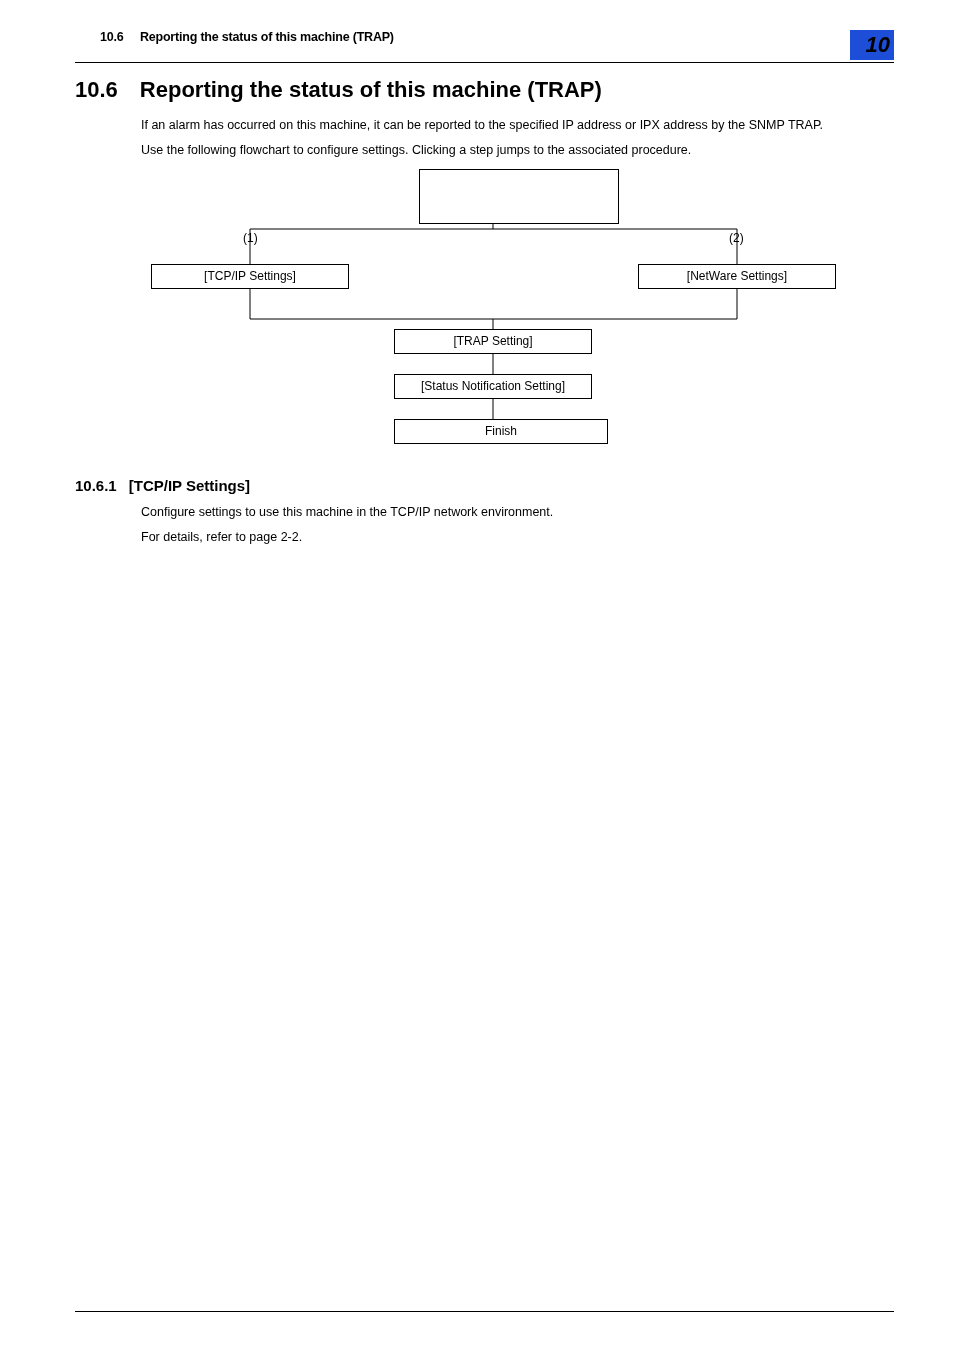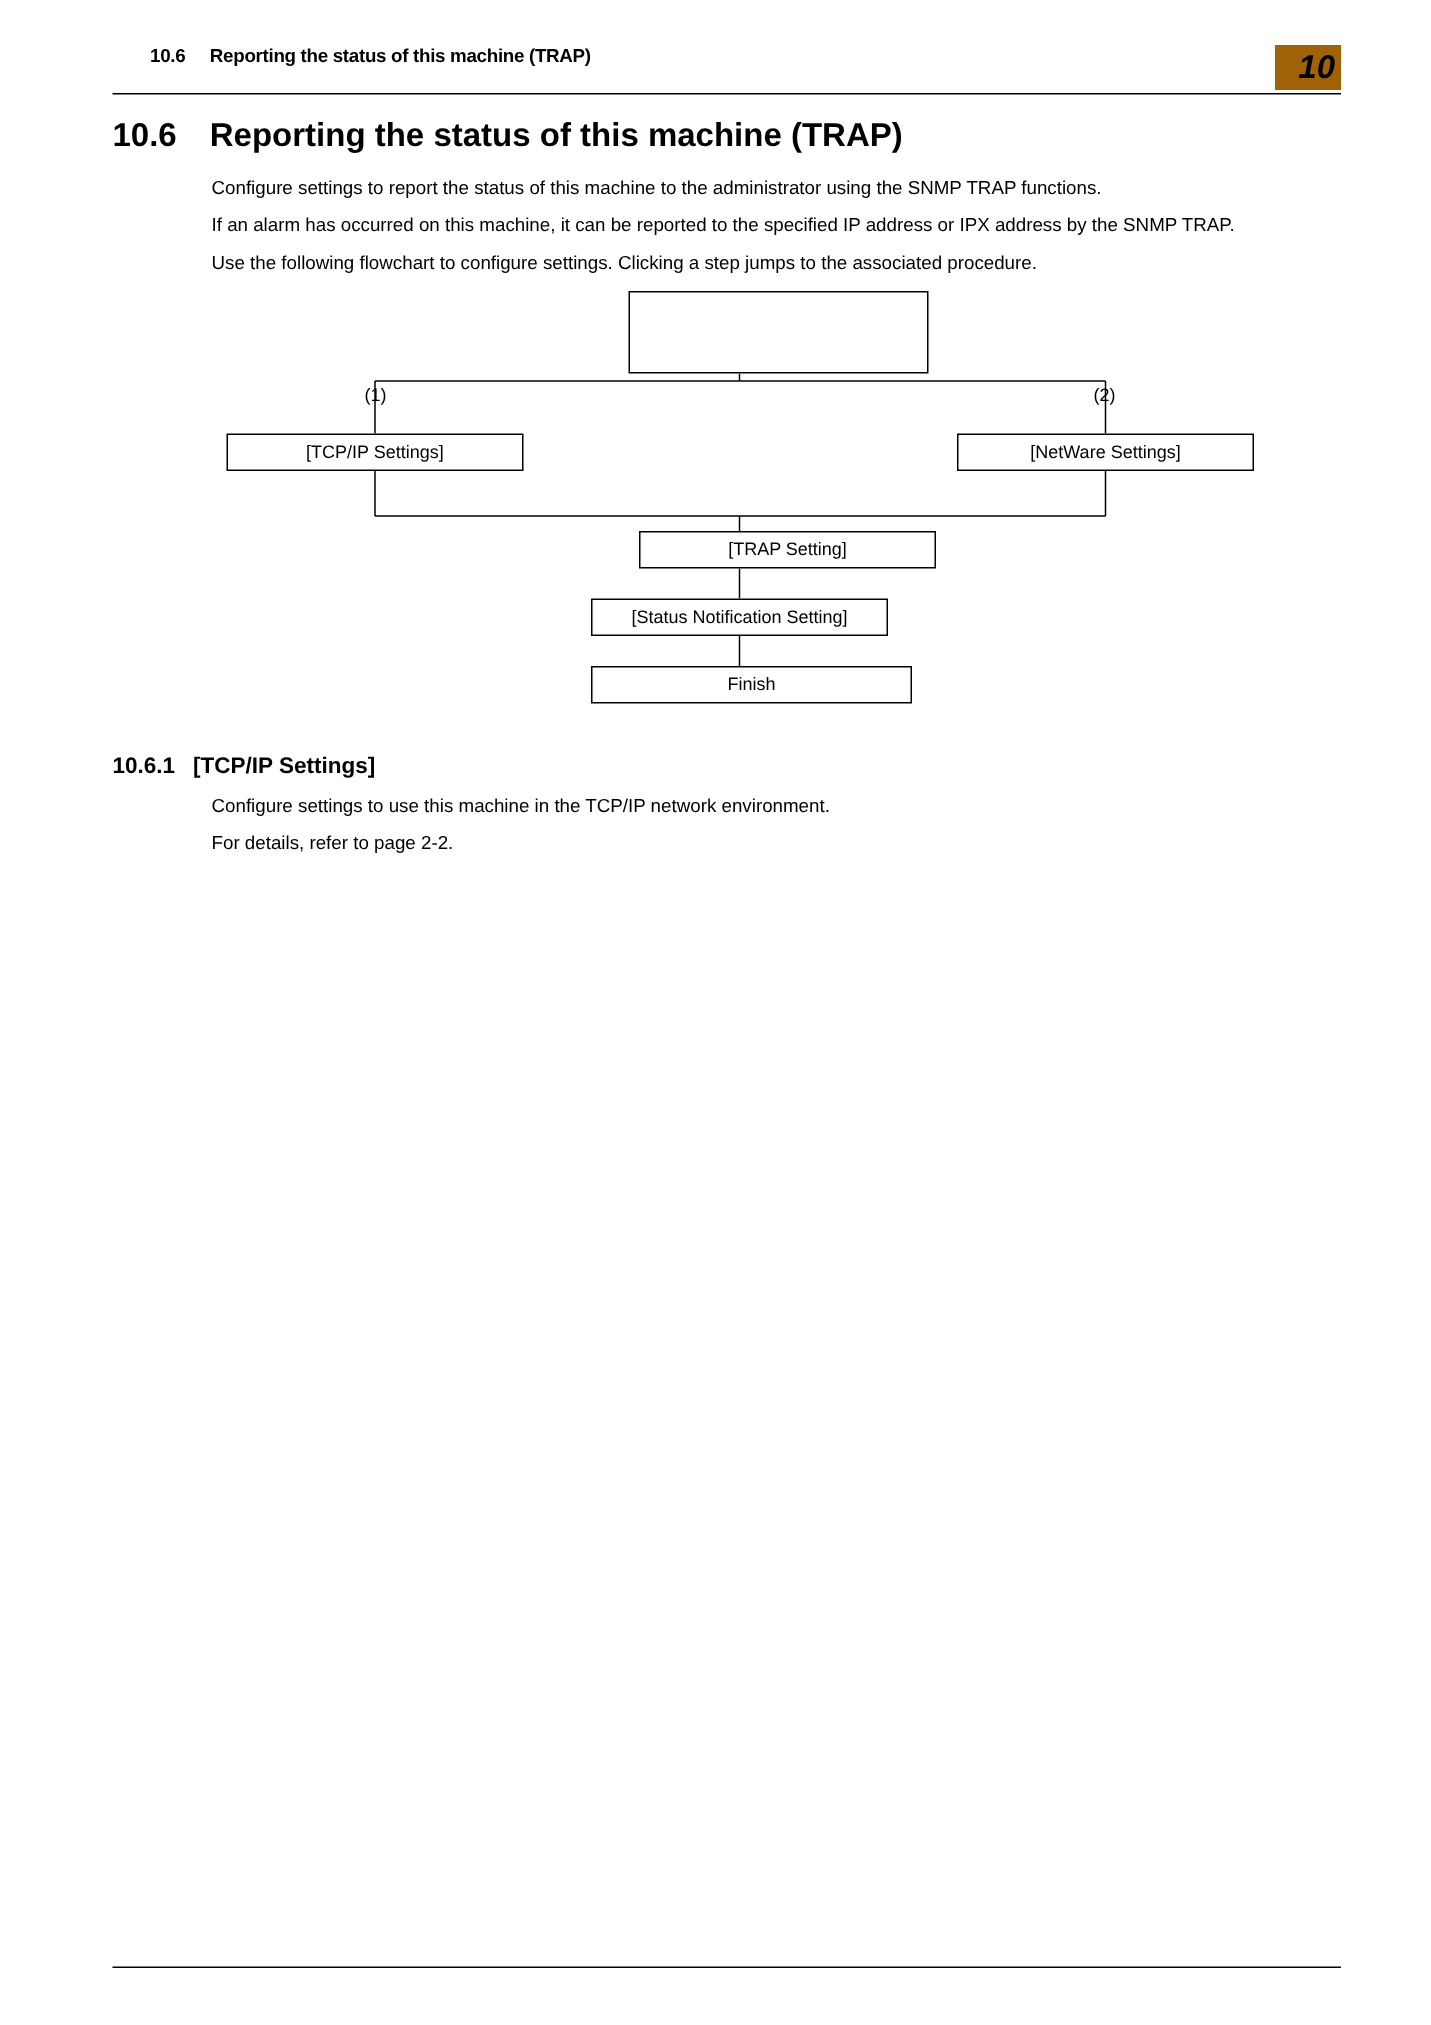--- a/index.html
+++ b/index.html
@@ -29,21 +29,21 @@
       margin-left: 25px;
     }
     .header-left {
       font-size: 12.5px;
       font-weight: bold;
       letter-spacing: -0.2px;
     }
     .chapter-box {
       width: 44px;
       height: 30px;
-      background: #a16207;
+      background: #1d4ed8;
       display: flex;
       align-items: center;
       justify-content: flex-end;
       padding-right: 4px;
     }
     .chapter-num {
       font-size: 22px;
       font-weight: bold;
       font-style: italic;
       color: #000;
@@ -156,21 +156,20 @@
     </div>
   </div>
   <hr class="hr-top">
 
   <div class="section-heading-row">
     <div class="sec-num">10.6</div>
     <div class="sec-title">Reporting the status of this machine (TRAP)</div>
   </div>
 
   <div class="body-block">
-    <p class="p">Configure settings to report the status of this machine to the administrator using the SNMP TRAP functions.</p>
     <p class="p">If an alarm has occurred on this machine, it can be reported to the specified IP address or IPX address by the SNMP TRAP.</p>
     <p class="p">Use the following flowchart to configure settings. Clicking a step jumps to the associated procedure.</p>
 
     <div class="flowchart">
       <svg class="lines">
 
         <line x1="352" y1="0" x2="352" y2="6" stroke="#000"></line>
 
         <line x1="109" y1="60" x2="352" y2="60" stroke="#000"></line>
         <line x1="352" y1="60" x2="596" y2="60" stroke="#000"></line>
@@ -203,21 +202,21 @@
 
       <div class="fc-text" style="left:102px; top:62px;">(1)</div>
       <div class="fc-text" style="left:588px; top:62px;">(2)</div>
 
       <div class="fc-box" style="left:10px; top:95px; width:198px; height:25px;">
         <span>[TCP/IP Settings]</span>
       </div>
       <div class="fc-box" style="left:497px; top:95px; width:198px; height:25px;">
         <span>[NetWare Settings]</span>
       </div>
-      <div class="fc-box" style="left:253px; top:160px; width:198px; height:25px;margin-left:32px;">
+      <div class="fc-box" style="left:253px; top:160px; width:198px; height:25px;">
         <span>[TRAP Setting]</span>
       </div>
       <div class="fc-box" style="left:253px; top:205px; width:198px; height:25px;">
         <span>[Status Notification Setting]</span>
       </div>
       <div class="fc-box" style="left:253px; top:250px; width:214px; height:25px;">
         <span>Finish</span>
       </div>
     </div>
   </div>

